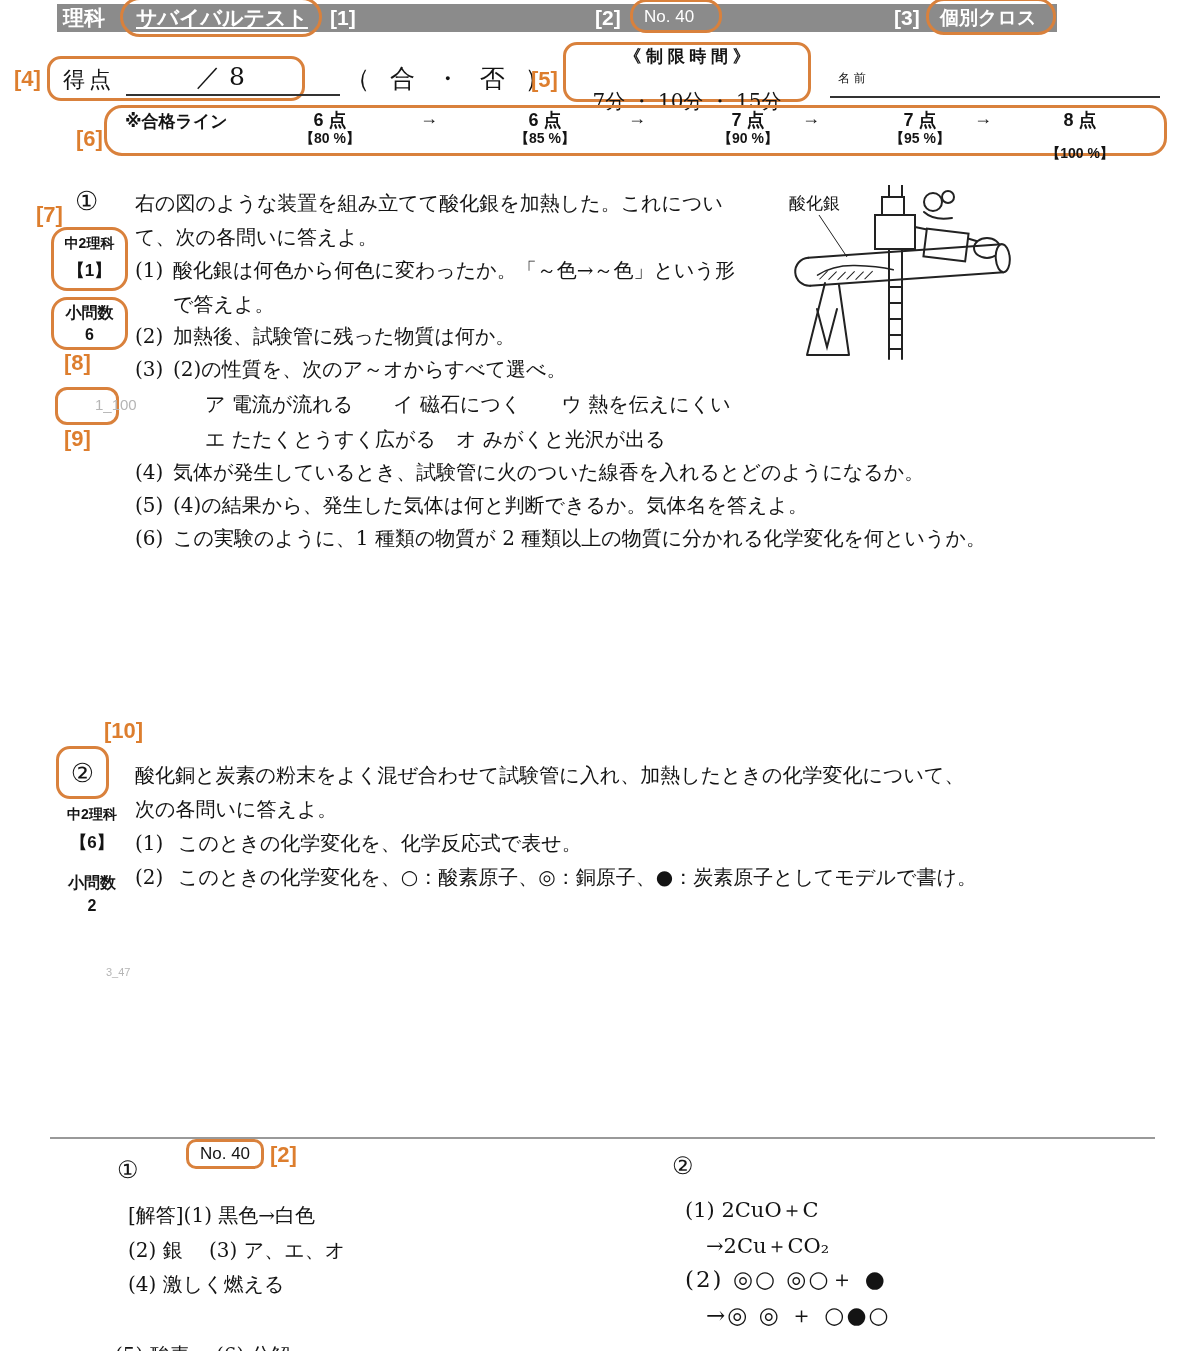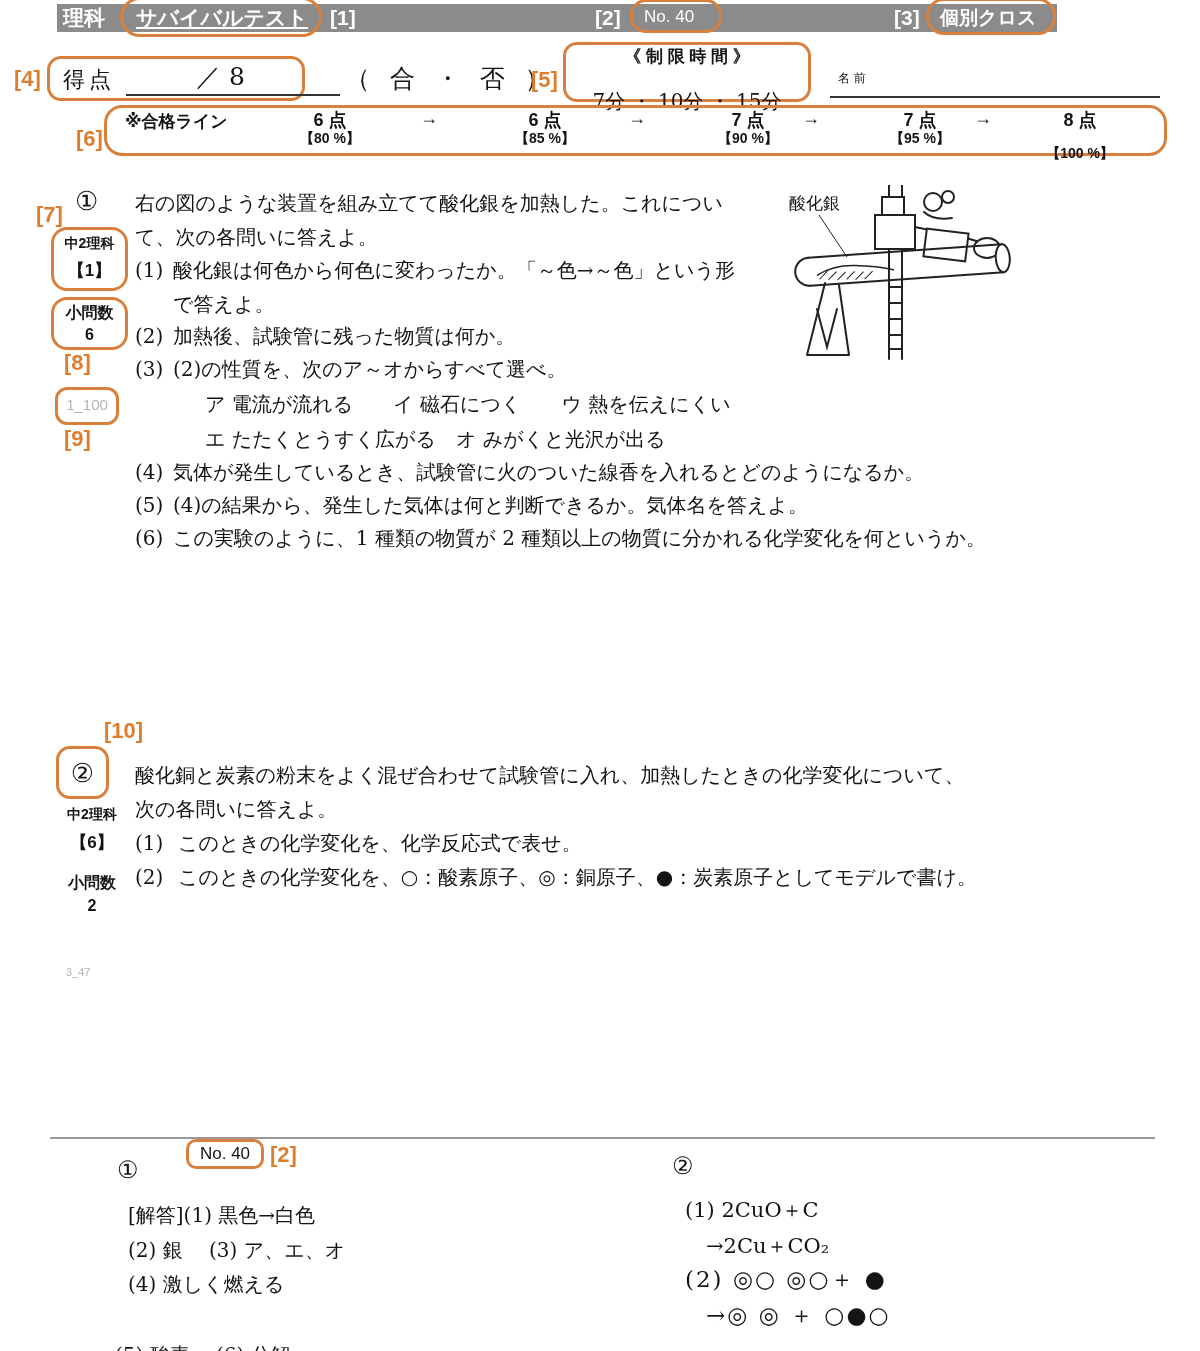--- a/index.html
+++ b/index.html
@@ -21,21 +21,21 @@
   .bar{background:var(--bar);color:#ffffff;}
   .bar-text{color:#ffffff;font-weight:bold;font-size:21px;line-height:28px;}
   .oval{border:3px solid var(--accent);border-radius:18px;background:transparent;}
   .obox{border:3px solid var(--accent);border-radius:12px;background:transparent;}
   .olabel{color:var(--accent-text);font-weight:bold;font-family:"Liberation Sans","DejaVu Sans",sans-serif;font-size:22px;}
   .jline{font-size:20px;white-space:nowrap;}
   .marker{display:inline-block;width:38px;}
   .badge-line{font-family:"Liberation Sans","DejaVu Sans",sans-serif;font-weight:bold;font-size:14px;text-align:center;}
   .passbold{font-family:"Liberation Sans","DejaVu Sans",sans-serif;font-weight:bold;font-size:18px;}
   .passpct{font-family:"Liberation Sans","DejaVu Sans",sans-serif;font-weight:bold;font-size:14px;}
-  .faint{color:var(--faint);}
+  .faint{color:var(--faint);padding-left:40px;}
   .uline{border-bottom:2px solid #333;}
   .model-line{font-size:23px;letter-spacing:2px;white-space:nowrap;}
 </style>
 </head>
 <body>
 
 <div class="abs bar" style="left:57px;top:4px;width:1000px;height:28px;"></div>
 <div class="abs bar-text sans" style="left:63px;top:4px;">理科</div>
 <div class="abs oval" style="left:120px;top:-3px;width:202px;height:40px;border-radius:22px;"></div>
 <div class="abs bar-text sans" style="left:136px;top:4px;text-decoration:underline;">サバイバルテスト</div>

